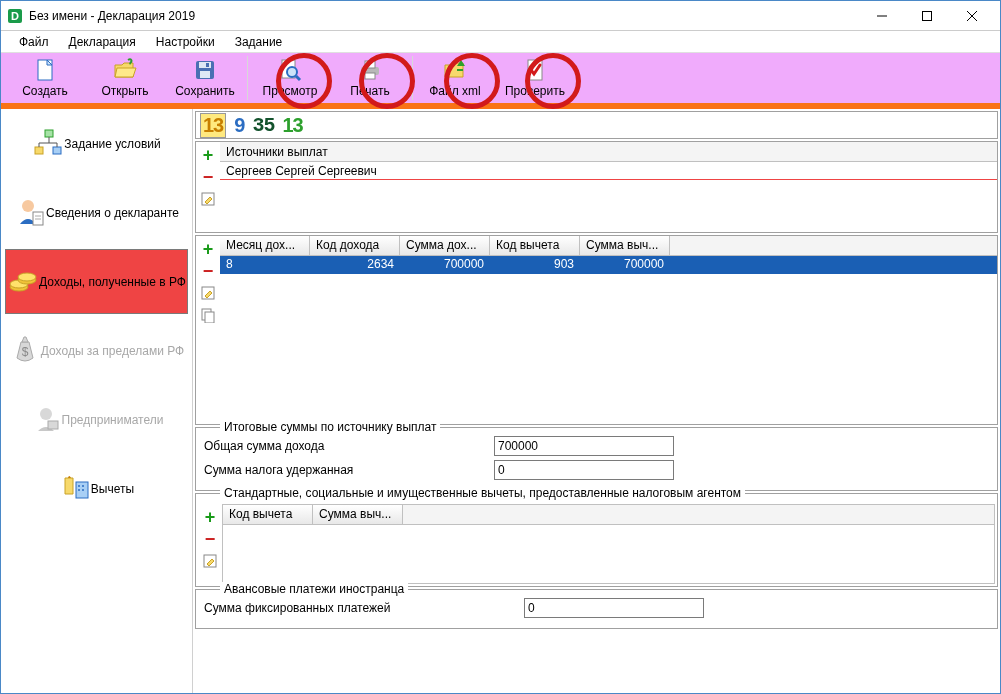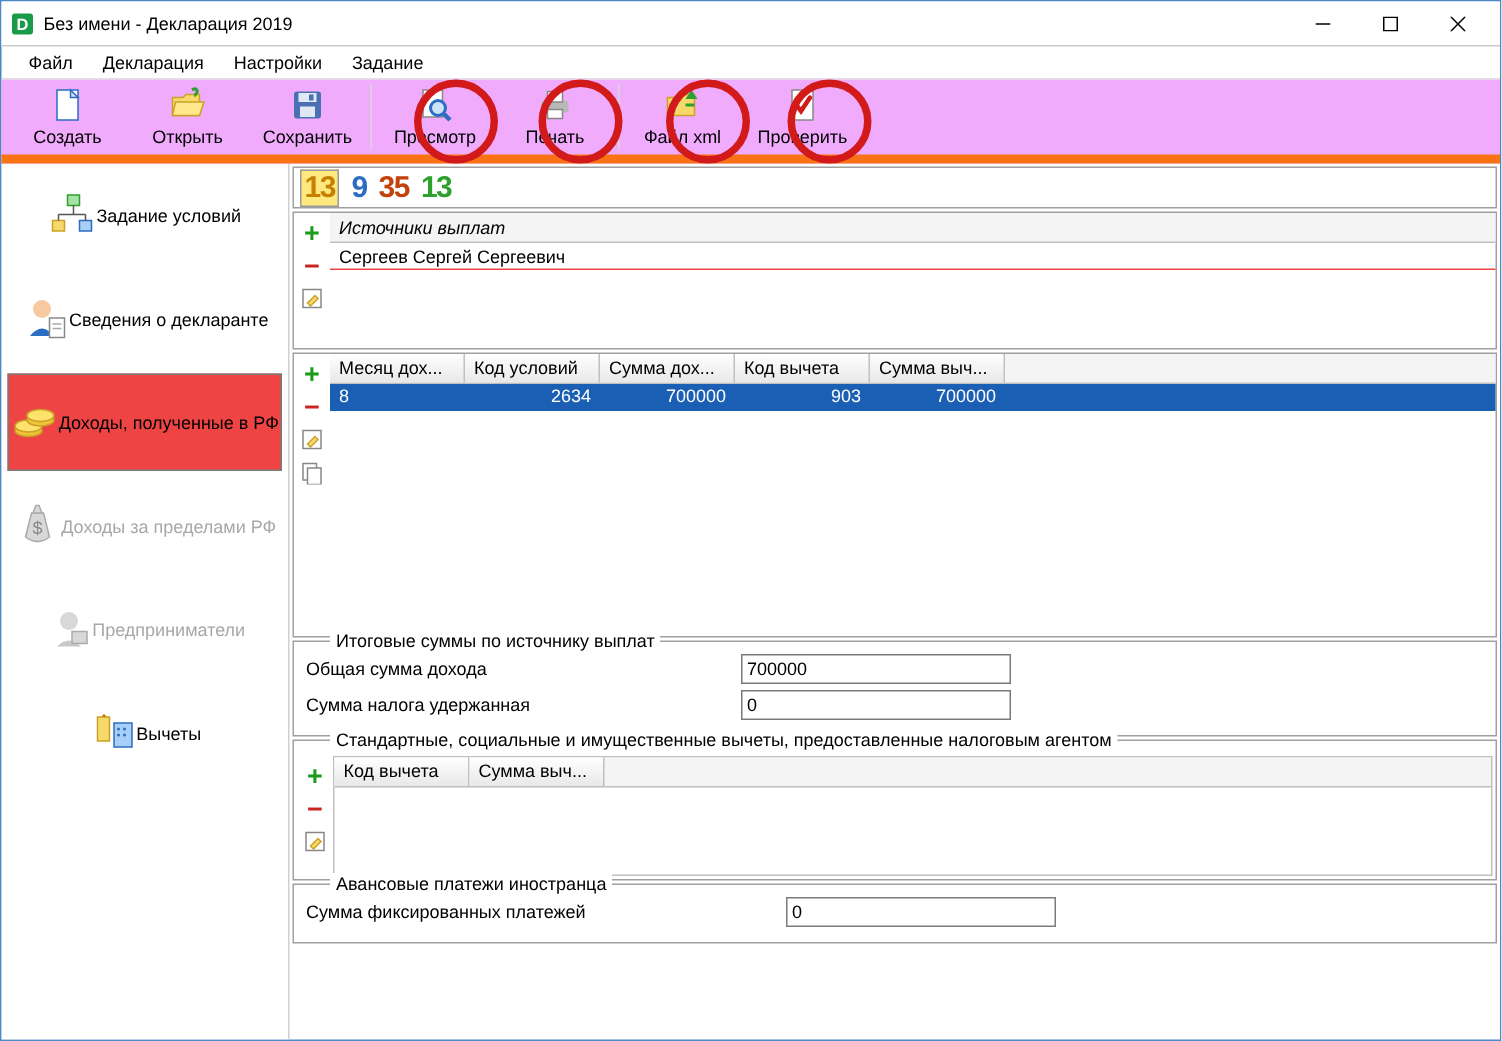--- a/index.html
+++ b/index.html
@@ -21,32 +21,32 @@
   .side-item { height:65px; display:flex; flex-direction:row; align-items:center; justify-content:center; border:1px solid transparent; margin:2px 4px; font-size:12px; color:#000; }
   .side-item.disabled { color:#a8a8a8; }
   .side-item.selected { border:1px solid #7a7a7a; background:#ef4444; }
   .side-item .sicon { width:32px; height:32px; margin-bottom:2px; }
   .main { flex:1; display:flex; flex-direction:column; padding:2px; overflow:auto; }
   .tab-nums { height:28px; border:1px solid #a0a0a0; display:flex; align-items:center; padding:0 4px; gap:8px; font-family:Impact, sans-serif; font-size:20px; font-weight:bold; }
   .tn { letter-spacing:-1px; }
   .tn.sel { background:#ffe97f; border:1px solid #999; padding:0 2px; }
   .tn.c1 { color:#c77f00; }
   .tn.c2 { color:#2b6dc2; }
-  .tn.c3 { color:#c2410c; }
+  .tn.c3 { color:#14532d;font-family:Liberation Mono, monospace; }
   .tn.c4 { color:#2da02d; }
   .panel { border:1px solid #a0a0a0; margin-top:2px; display:flex; }
   .btncol { width:24px; display:flex; flex-direction:column; align-items:center; gap:4px; padding:4px 0; }
   .ibtn { width:18px; height:18px; display:flex; align-items:center; justify-content:center; cursor:default; }
   .content { flex:1; display:flex; flex-direction:column; }
   .gridhead { display:flex; height:20px; background:#f4f4f4; border-bottom:1px solid #c0c0c0; }
   .gh { border-right:1px solid #c0c0c0; padding:2px 6px; font-size:12px; background:linear-gradient(#fff,#e8e8e8); }
   .row { display:flex; height:18px; }
   .row.sel { background:#1a5fb4; color:#fff; }
   .cell { padding:1px 6px; white-space:nowrap; }
-  .src-head { height:20px; display:flex; align-items:center; padding:2px 6px; background:#f4f4f4; border-bottom:1px solid #c0c0c0;font-style:italic; }
+  .src-head { height:20px; display:flex; align-items:center; padding:2px 6px; background:#f4f4f4; border-bottom:1px solid #c0c0c0; }
   .src-row { height:18px; display:flex; align-items:center; padding:1px 6px; border-bottom:1px solid #ef4444; }
   .fieldset { border:1px solid #a0a0a0; margin-top:2px; padding:6px 8px 8px; position:relative; }
   .fieldset .legend { position:absolute; top:-8px; left:24px; background:#fff; padding:0 4px; font-size:12px; }
   .frow { display:flex; align-items:center; height:24px; }
   .frow label { width:290px; }
   .frow input { width:180px; height:20px; border:1px solid #7a7a7a; padding:1px 3px; font-family:inherit; font-size:12px; }
   .plus { color:#1a9b1a; font-weight:bold; font-size:18px; line-height:14px; }
   .minus { color:#c22; font-weight:bold; font-size:18px; line-height:10px; }
 </style>
 </head>
@@ -264,21 +264,21 @@
           <div class="ibtn">
               <svg width="16" height="16">
                 <rect x="2" y="2" width="9" height="11" fill="#fff" stroke="#888"></rect>
                 <rect x="5" y="5" width="9" height="11" fill="#fff" stroke="#888"></rect>
               </svg>
             </div>
         </div>
         <div class="content">
           <div class="gridhead">
             <div class="gh" style="width:90px">Месяц дох...</div>
-            <div class="gh" style="width:90px">Код условий</div>
+            <div class="gh" style="width:90px">Код дохода</div>
             <div class="gh" style="width:90px">Сумма дох...</div>
             <div class="gh" style="width:90px">Код вычета</div>
             <div class="gh" style="width:90px">Сумма выч...</div>
           </div>
           <div class="row sel">
             <div class="cell" style="width:90px">8</div>
             <div class="cell" style="width:90px;text-align:right">2634</div>
             <div class="cell" style="width:90px;text-align:right">700000</div>
             <div class="cell" style="width:90px;text-align:right">903</div>
             <div class="cell" style="width:90px;text-align:right">700000</div>

